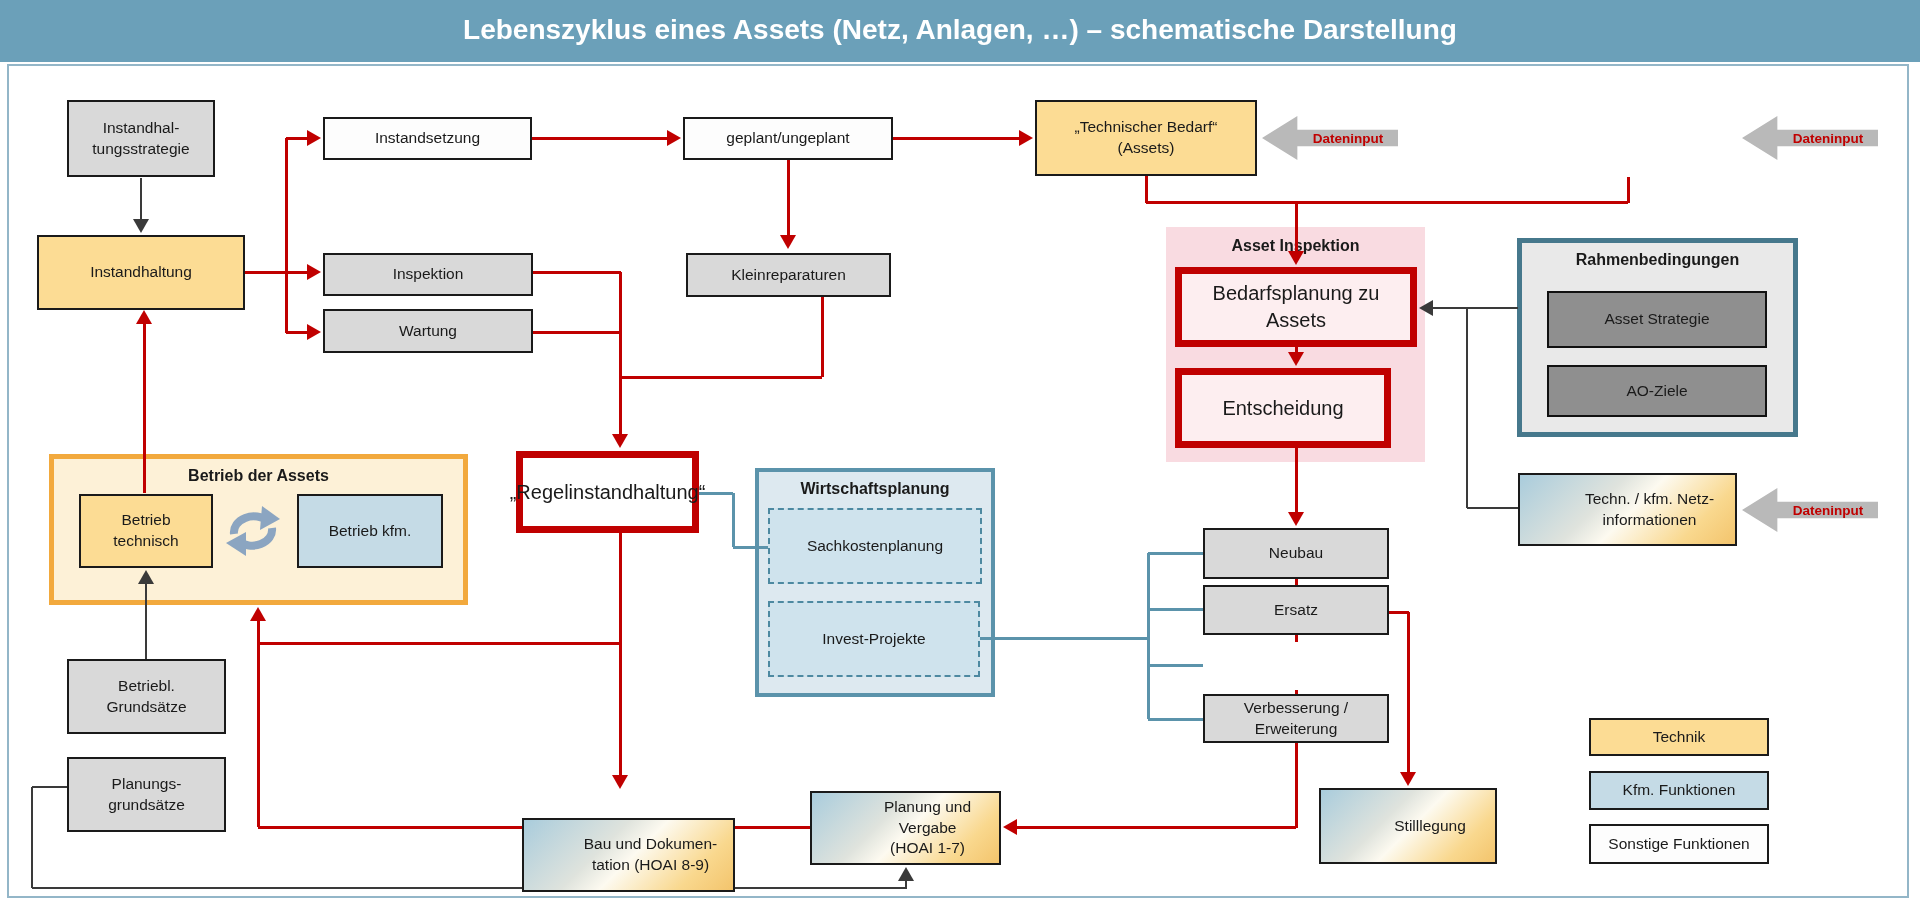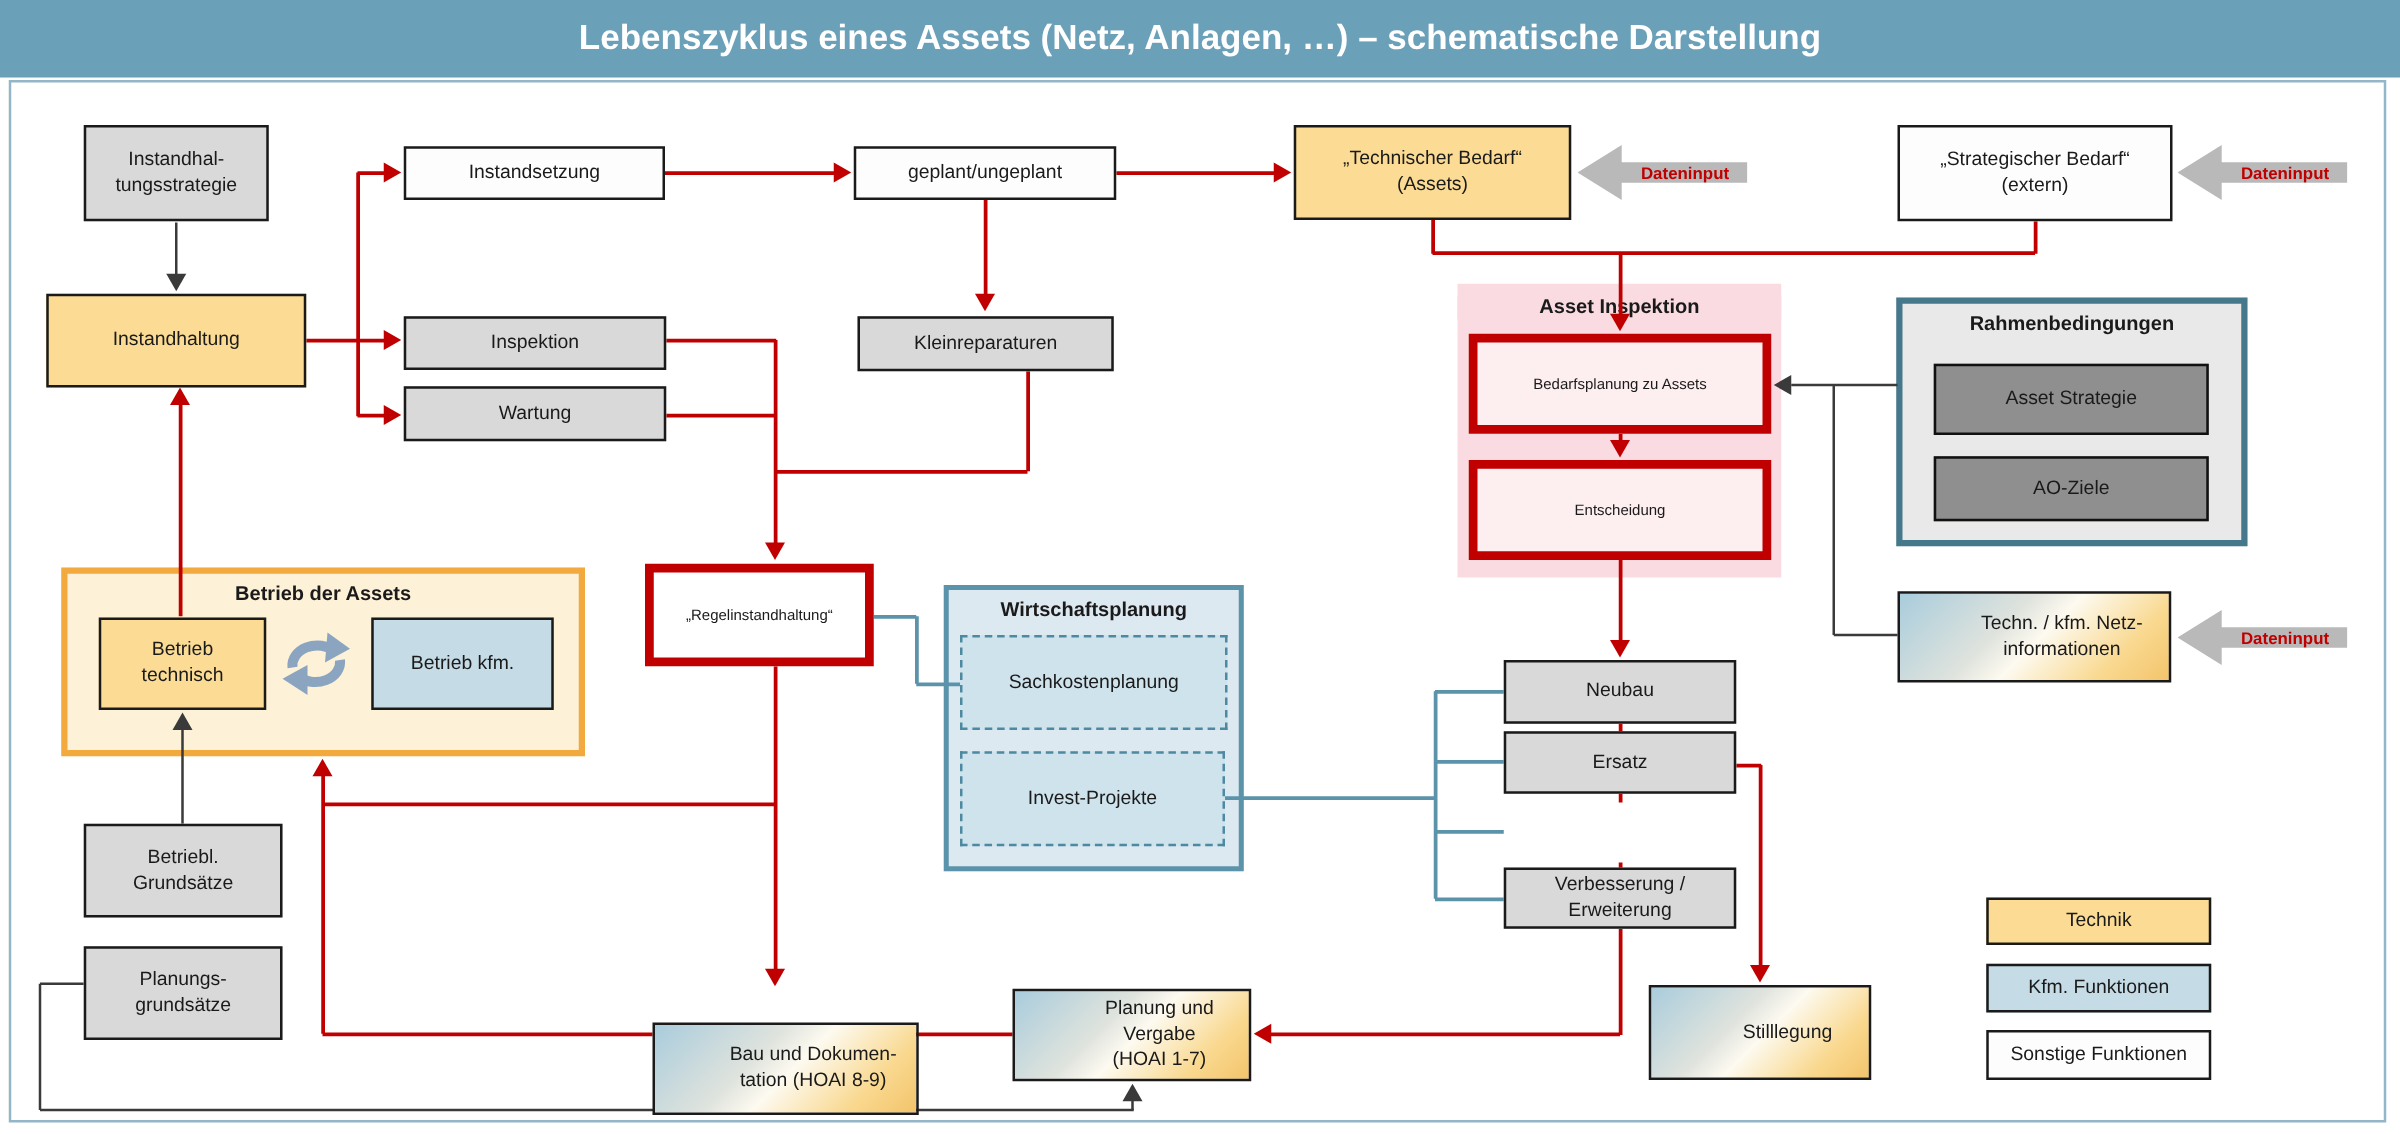--- a/index.html
+++ b/index.html
@@ -17,21 +17,21 @@
   .ah{position:absolute;width:0;height:0;}
   .box{position:absolute;display:flex;align-items:center;justify-content:center;text-align:center;
        white-space:pre-line;font-size:15.5px;line-height:1.35;color:#1a1a1a;
        border:2px solid #1a1a1a;box-sizing:border-box;z-index:3;background:#fff;}
   .gray{background:#d9d9d9;}
   .orange{background:#fcdc94;}
   .whitebox{background:#fdfdfd;}
   .darkgray{background:#8f8f8f;border-color:#111;}
   .lightblue{background:#c5dbe6;}
   .grad{background:linear-gradient(135deg,#a9ccdc 0%,#dfe3dd 38%,#fdfaf0 52%,#f9d88e 80%,#f3c46c 100%);padding-left:44px;}
-  .redframe{border:7px solid #c00000;background:#fdeef0;font-size:12px;}
+  .redframe{border:7px solid #c00000;background:#fdeef0;font-size:20px;}
   .dashedbox{border:2px dashed #4d89a1;background:#cfe3ed;}
   .grp-asset{background:#f9dbe1;}
   .grp-rahmen{background:#e9e9e9;border:5px solid #46788c;}
   .grp-betrieb{background:#fdf1d7;border:5px solid #f2a93d;}
   .grp-wirtschaft{background:#dde9f0;border:4px solid #5b93ab;}
   .datarrow{position:absolute;z-index:3;background:#b9b9b9;
             clip-path:polygon(0 50%,26% 4%,26% 33%,100% 33%,100% 67%,26% 67%,26% 96%);
             display:flex;align-items:center;justify-content:center;}
   .datarrow span{color:#c00000;font-weight:bold;font-size:13.5px;padding-left:36px;}
   .sync{position:absolute;z-index:3;}
@@ -135,24 +135,22 @@
   <div class="box gray" style="left:67px;top:100px;width:148px;height:77px">Instandhal-
 tungsstrategie</div>
   <div class="box orange" style="left:37px;top:235px;width:208px;height:75px">Instandhaltung</div>
   <div class="box whitebox" style="left:323px;top:117px;width:209px;height:43px">Instandsetzung</div>
   <div class="box gray" style="left:323px;top:253px;width:210px;height:43px">Inspektion</div>
   <div class="box gray" style="left:323px;top:309px;width:210px;height:44px">Wartung</div>
   <div class="box whitebox" style="left:683px;top:117px;width:210px;height:43px">geplant/ungeplant</div>
   <div class="box gray" style="left:686px;top:253px;width:205px;height:44px">Kleinreparaturen</div>
   <div class="box orange" style="left:1035px;top:100px;width:222px;height:76px">„Technischer Bedarf“
 (Assets)</div>
-  <div class="box whitebox" style="left:1518px;top:100px;width:220px;height:77px">„Strategischer Bedarf“
-(extern)</div>
   <div class="box redframe" style="left:1175px;top:267px;width:242px;height:80px">Bedarfsplanung zu Assets</div>
-  <div class="box redframe" style="left:1175px;top:368px;width:242px;height:80px">Entscheidung</div>
+  <div class="box redframe" style="left:1175px;top:368px;width:216px;height:80px">Entscheidung</div>
   <div class="box darkgray" style="left:1547px;top:291px;width:220px;height:57px">Asset Strategie</div>
   <div class="box darkgray" style="left:1547px;top:365px;width:220px;height:52px">AO-Ziele</div>
   <div class="box grad" style="left:1518px;top:473px;width:219px;height:73px">Techn. / kfm. Netz-
 informationen</div>
   <div class="box orange" style="left:79px;top:494px;width:134px;height:74px">Betrieb
 technisch</div>
   <div class="box lightblue" style="left:297px;top:494px;width:146px;height:74px">Betrieb kfm.</div>
   <div class="box redframe" style="left:516px;top:451px;width:183px;height:82px;background:#ffffff">„Regelinstandhaltung“</div>
   <div class="box dashedbox" style="left:768px;top:508px;width:214px;height:76px">Sachkostenplanung</div>
   <div class="box dashedbox" style="left:768px;top:601px;width:212px;height:76px">Invest-Projekte</div>

